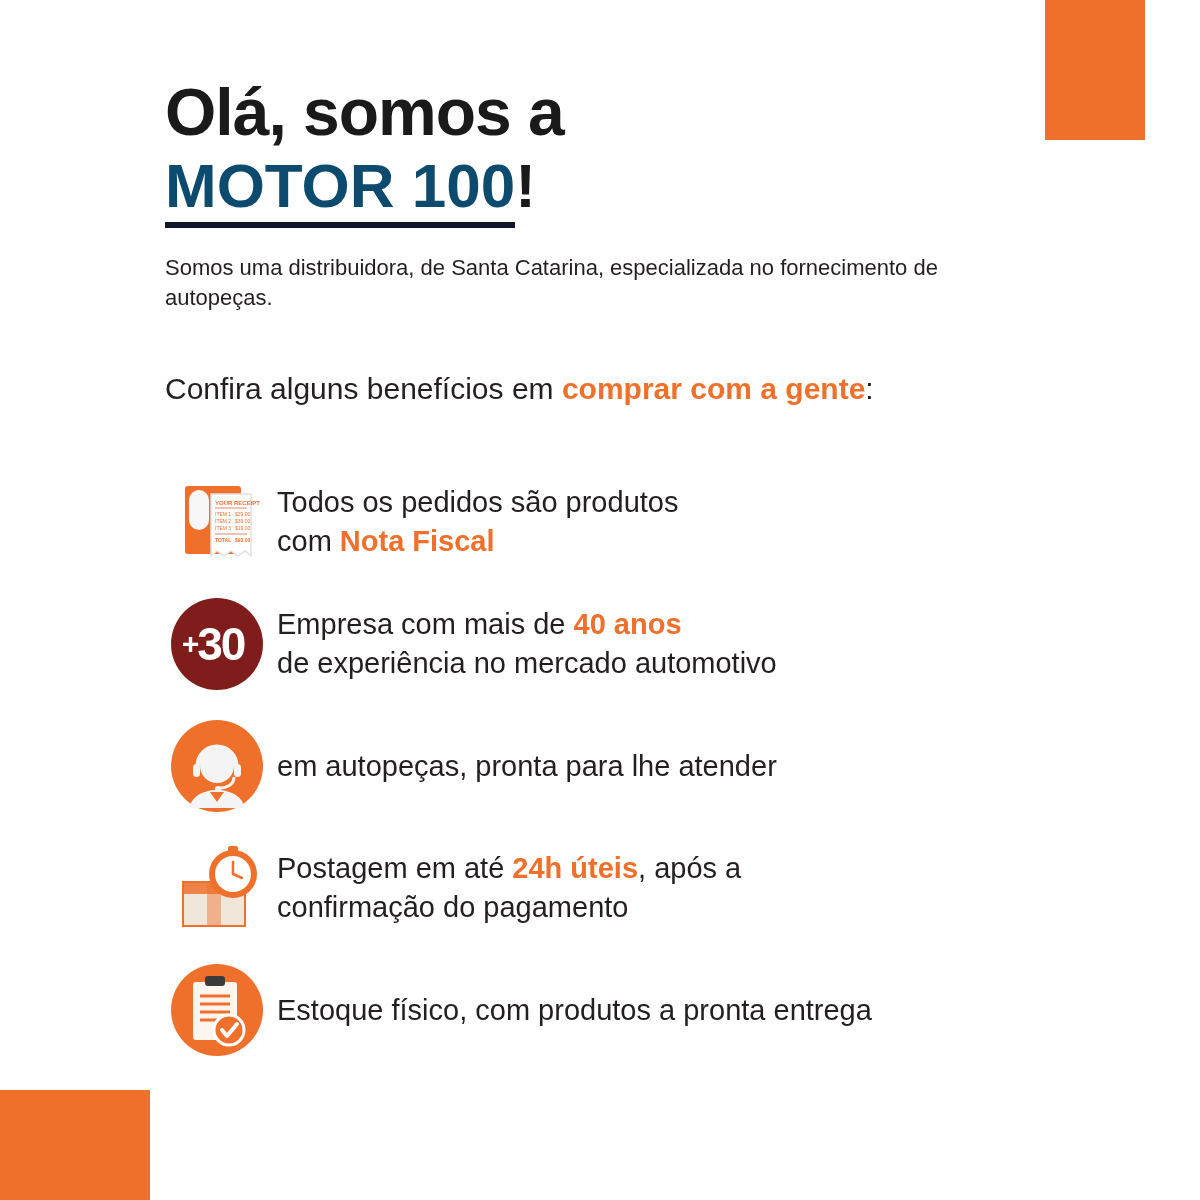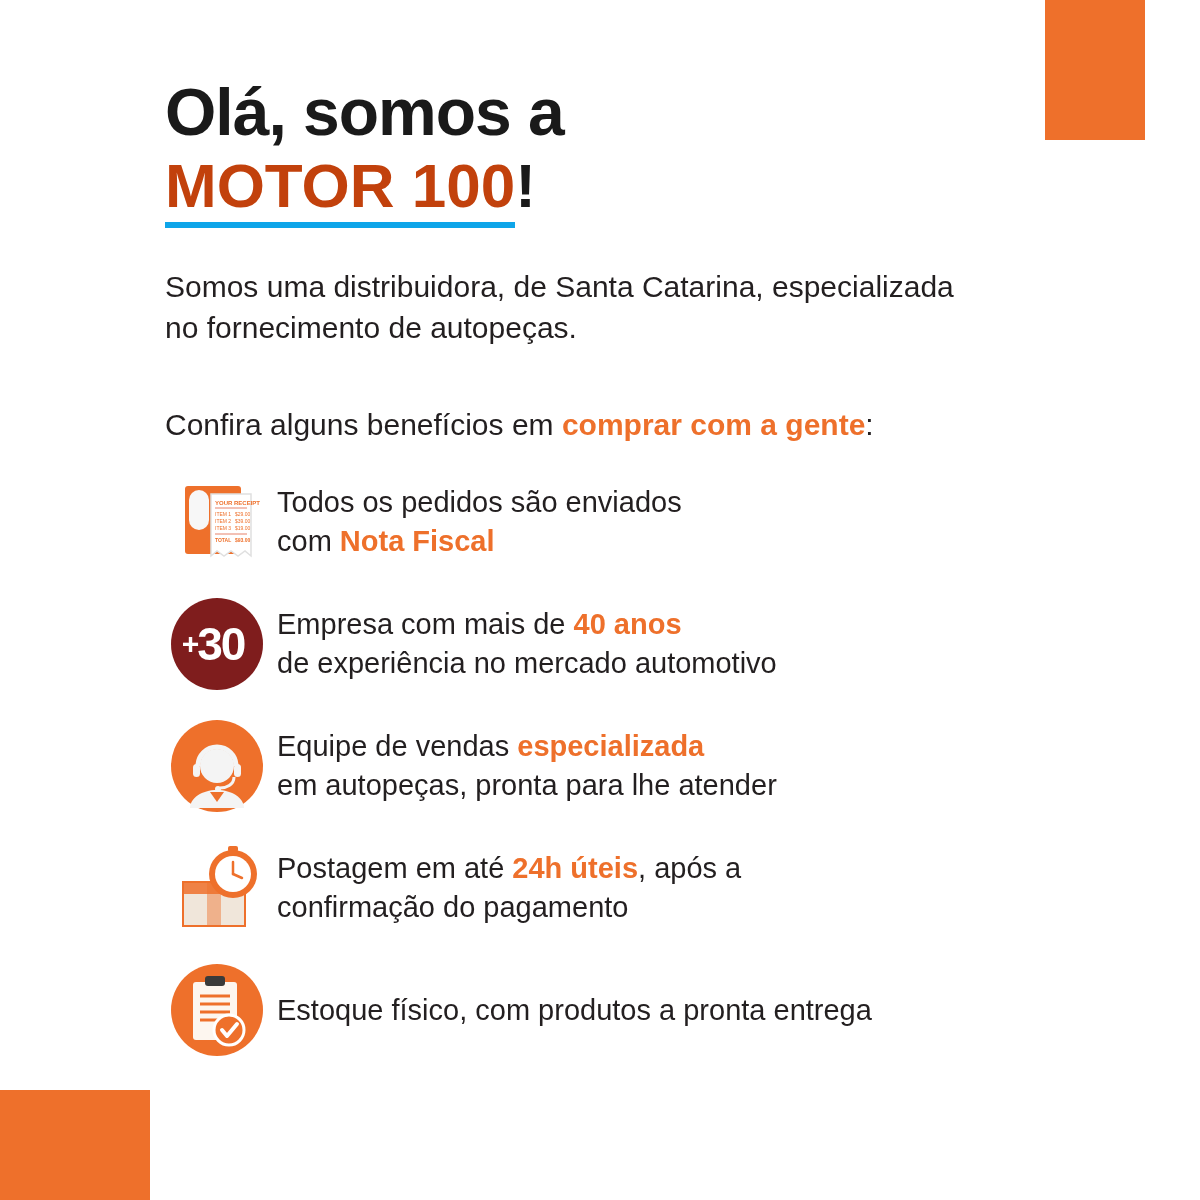--- a/index.html
+++ b/index.html
@@ -55,31 +55,31 @@
   .headline-2 {
     font-size: 62px;
     font-weight: bold;
     color: #1a1a1a;
     letter-spacing: 0px;
     line-height: 1.12;
     margin-top: 4px;
     white-space: nowrap;
   }
   .headline-2 .brand {
-    color: #c2410c;
-    border-bottom: 6px solid #0ea5e9;
+    color: #0c4a6e;
+    border-bottom: 6px solid #0f172a;
     padding-bottom: 2px;
   }
   .headline-2 .bang {
     color: #1a1a1a;
   }
 
   .lead {
-    margin-top: 45px;
-    font-size: 30px;
+    margin-top: 32px;
+    font-size: 22px;
     line-height: 1.38;
     color: #231f20;
     max-width: 830px;
   }
 
   .benefits-intro {
     margin-top: 59px;
     font-size: 30px;
     color: #231f20;
   }
@@ -180,21 +180,21 @@
           <text x="48" y="51" font-family="Liberation Sans, sans-serif" font-size="5" fill="#ee702b">ITEM 2</text>
           <text x="68" y="51" font-family="Liberation Sans, sans-serif" font-size="5" fill="#ee702b">$39.00</text>
           <text x="48" y="58" font-family="Liberation Sans, sans-serif" font-size="5" fill="#ee702b">ITEM 3</text>
           <text x="68" y="58" font-family="Liberation Sans, sans-serif" font-size="5" fill="#ee702b">$19.00</text>
           <line x1="48" y1="62" x2="80" y2="62" stroke="#e7826b" stroke-width="1"></line>
           <text x="48" y="70" font-family="Liberation Sans, sans-serif" font-size="5" fill="#ee702b" font-weight="bold">TOTAL</text>
           <text x="68" y="70" font-family="Liberation Sans, sans-serif" font-size="5" fill="#ee702b" font-weight="bold">$93.00</text>
         </svg>
       </div>
       <div class="text">
-        <div>Todos os pedidos são enviados</div>
+        <div>Todos os pedidos são produtos</div>
         <div><span>com </span><span class="hl">Nota Fiscal</span></div>
       </div>
     </div>
 
     <div class="benefit">
       <div class="icon-wrap">
         <div class="circle">
           <span class="plus30"><span class="small">+</span><span>30</span></span>
         </div>
       </div>
@@ -212,21 +212,20 @@
           <circle cx="50" cy="50" r="17" fill="#f4f4f4"></circle>
           <path d="M31 50 a19 19 0 0 1 38 0" fill="none" stroke="#f4f4f4" stroke-width="5"></path>
           <rect x="26" y="48" width="7" height="13" rx="3.5" fill="#f4f4f4"></rect>
           <rect x="67" y="48" width="7" height="13" rx="3.5" fill="#f4f4f4"></rect>
           <path d="M67 61 c0 8 -8 11 -14 11" fill="none" stroke="#f4f4f4" stroke-width="3"></path>
           <circle cx="51" cy="73" r="3" fill="#f4f4f4"></circle>
           <path d="M43 76 l7 10 l7 -10 z" fill="#ee702b"></path>
         </svg>
       </div>
       <div class="text">
-        <div><span>Equipe de vendas </span><span class="hl">especializada</span></div>
         <div>em autopeças, pronta para lhe atender</div>
       </div>
     </div>
 
     <div class="benefit">
       <div class="icon-wrap">
         <svg width="100" height="100" viewBox="0 0 100 100" aria-hidden="true">
           <rect x="16" y="44" width="62" height="44" fill="#f0e6da"></rect>
           <rect x="16" y="44" width="62" height="12" fill="#ee702b" opacity="0.85"></rect>
           <rect x="40" y="44" width="14" height="44" fill="#ee702b" opacity="0.45"></rect>

